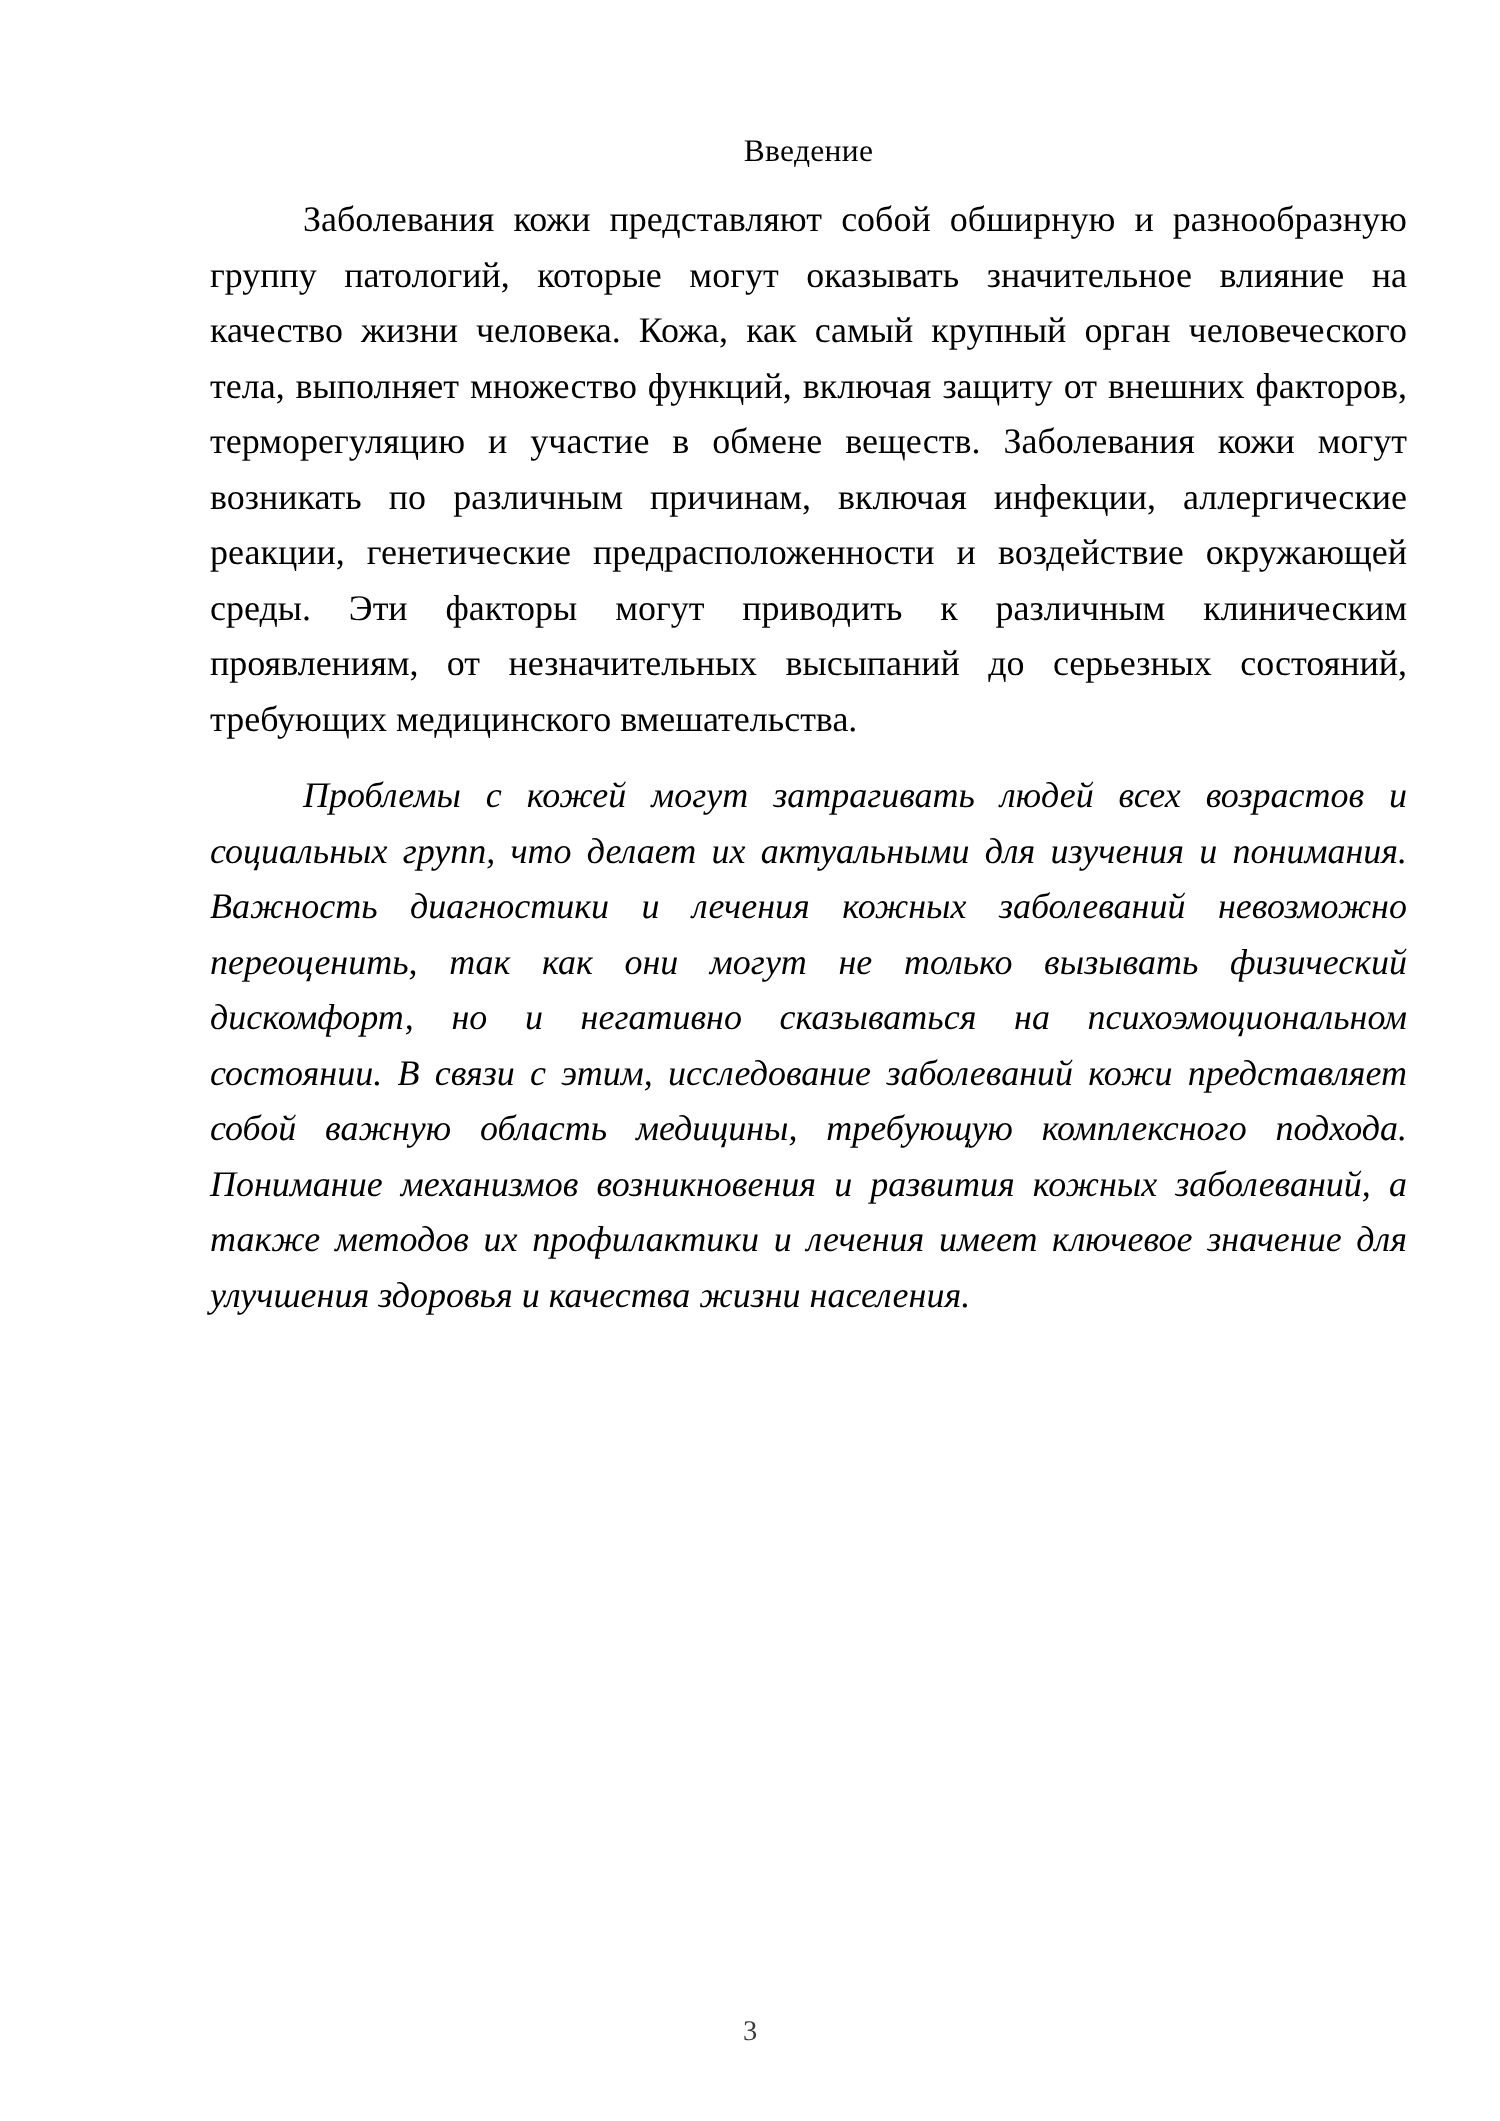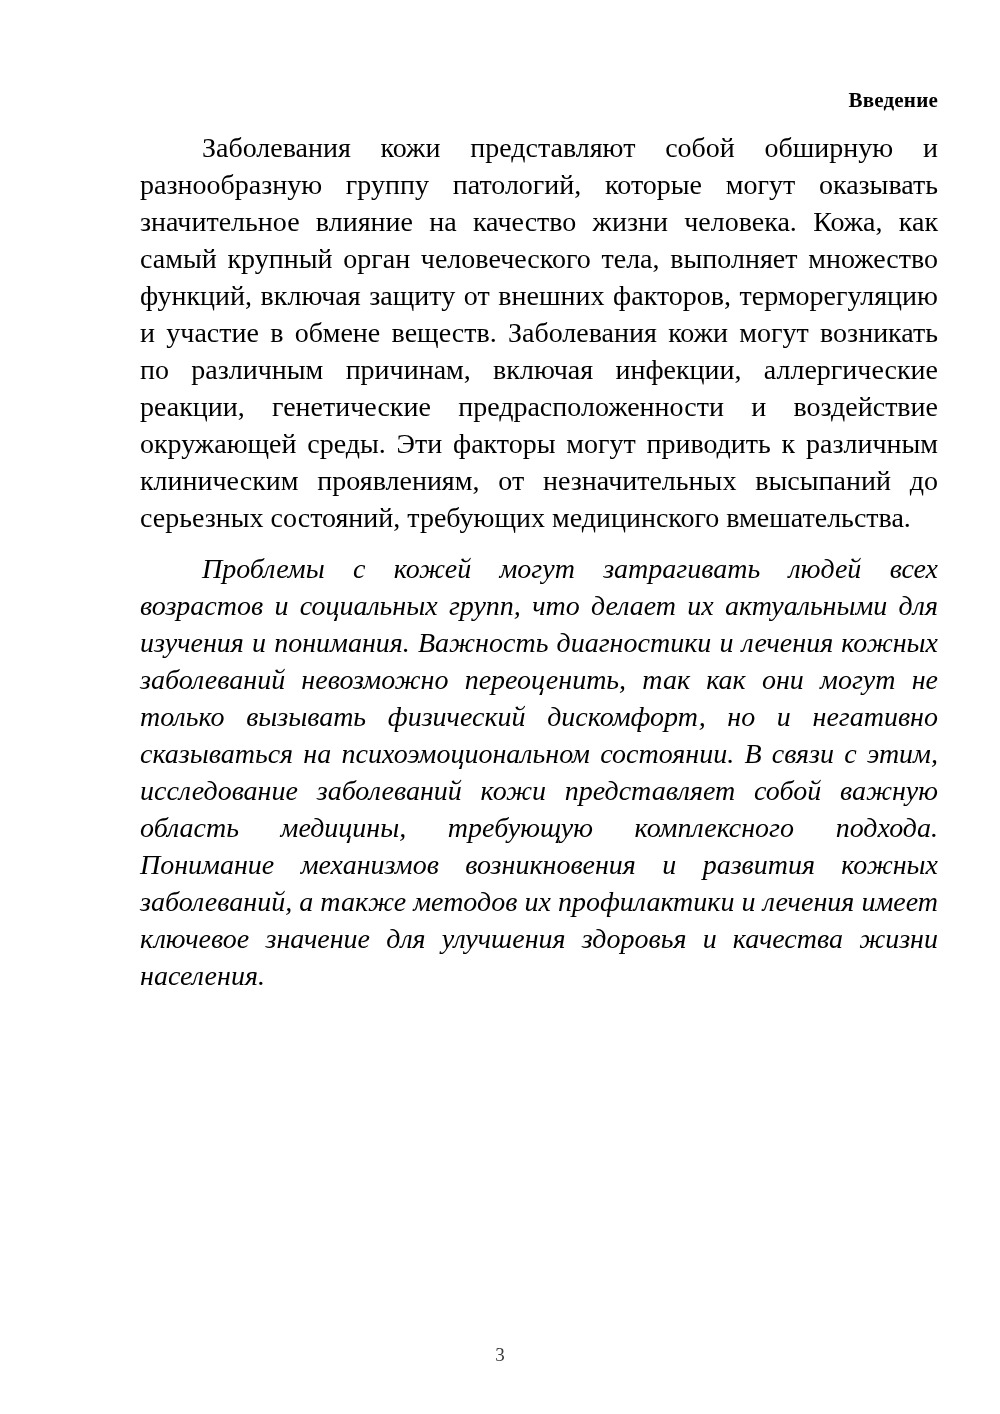--- a/index.html
+++ b/index.html
@@ -16,29 +16,29 @@
     overflow: hidden;
   }
   .page {
     box-sizing: border-box;
     width: 1000px;
     height: 1414px;
     padding: 88px 62px 40px 140px;
     position: relative;
   }
   .doc-title {
-    text-align: right;
-    font-weight: bold;
+    text-align: center;
+    font-weight: normal;
     font-size: 21px;
     line-height: 1.2;
     margin: 0 0 16px 0;
     letter-spacing: 0.2px;
   }
   .body-text {
-    font-size: 28px;
+    font-size: 24px;
     line-height: 37px;
     text-align: justify;
     text-justify: inter-word;
     text-indent: 62px;
     margin: 0 0 14px 0;
     hyphens: none;
   }
   .body-text:last-of-type {
     margin-bottom: 0;
     font-style: italic;

